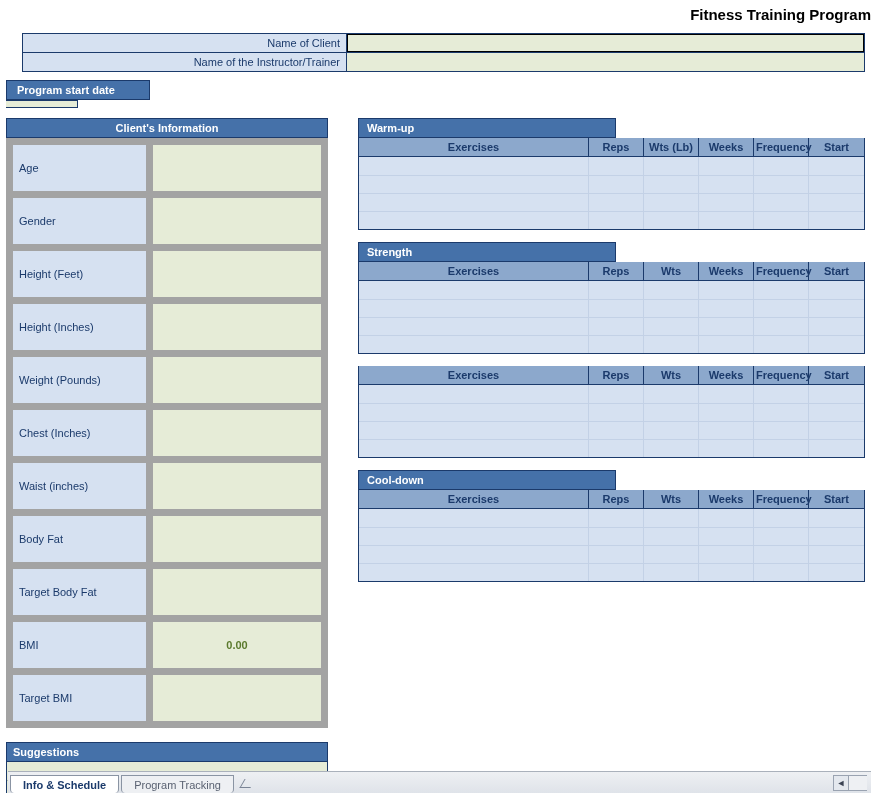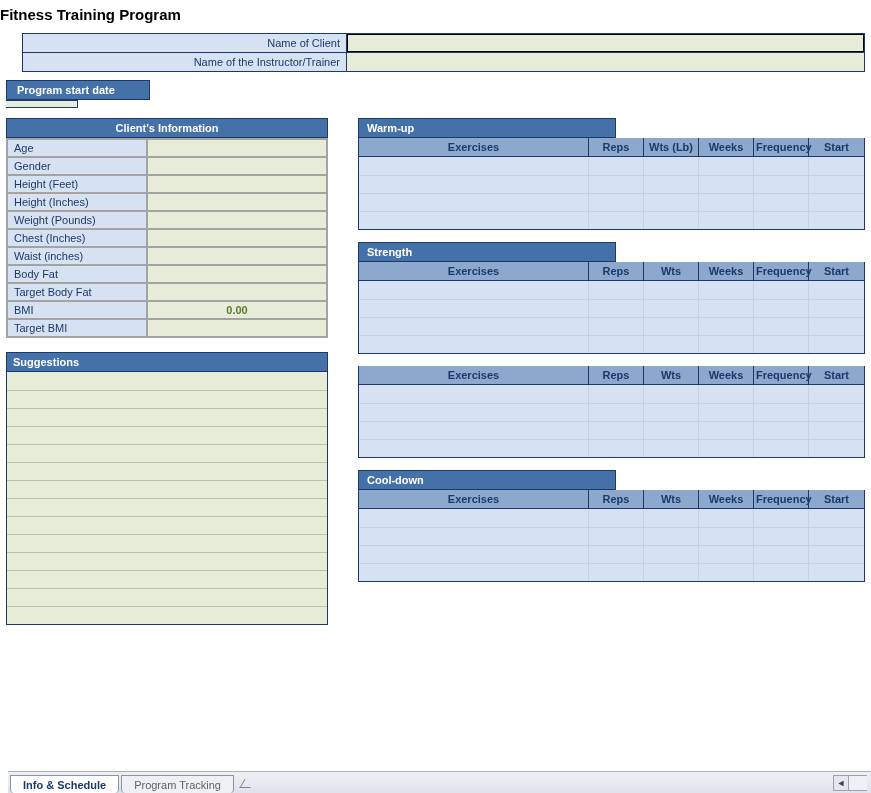--- a/index.html
+++ b/index.html
@@ -7,21 +7,21 @@
     margin: 0;
     font-family: Arial, Helvetica, sans-serif;
     font-size: 11px;
     background: #fff;
     width: 871px;
     height: 793px;
     overflow: hidden;
     position: relative;
   }
   .title {
-    text-align: left;
+    text-align: right;
     font-weight: bold;
     font-size: 15px;
     padding: 6px 0 10px 0;
     color: #000;
   }
   .header-box {
     margin: 0 6px 2px 22px;
     border: 1px solid #1b3a6b;
   }
   .header-row { display: flex; }
@@ -73,22 +73,22 @@
   .section-header {
     background: #4571a9;
     color: #fff;
     font-weight: bold;
     padding: 3px 0;
     border: 1px solid #1b3a6b;
     text-align: center;
   }
   .info-table { border: 1px solid #1b3a6b; border-top: none; width: 100%; border-collapse: collapse; }
   .info-table td {
-    border: 2px solid #a3a3a3;
-    padding: 2px 6px;
+    border: 7px solid #a3a3a3;
+    padding: 17px 6px;
     height: 18px;
   }
   .info-table td.lbl { background: #d6e1f1; color: #1b3a6b; width: 140px; }
   .info-table td.val { background: #e6ecd7; }
   .info-table td.bmi { background: #e6ecd7; font-weight: bold; color: #5b7a2d; text-align: center; }
   .sugg-title {
     background: #4571a9;
     color: #fff;
     font-weight: bold;
     padding: 3px 6px;

